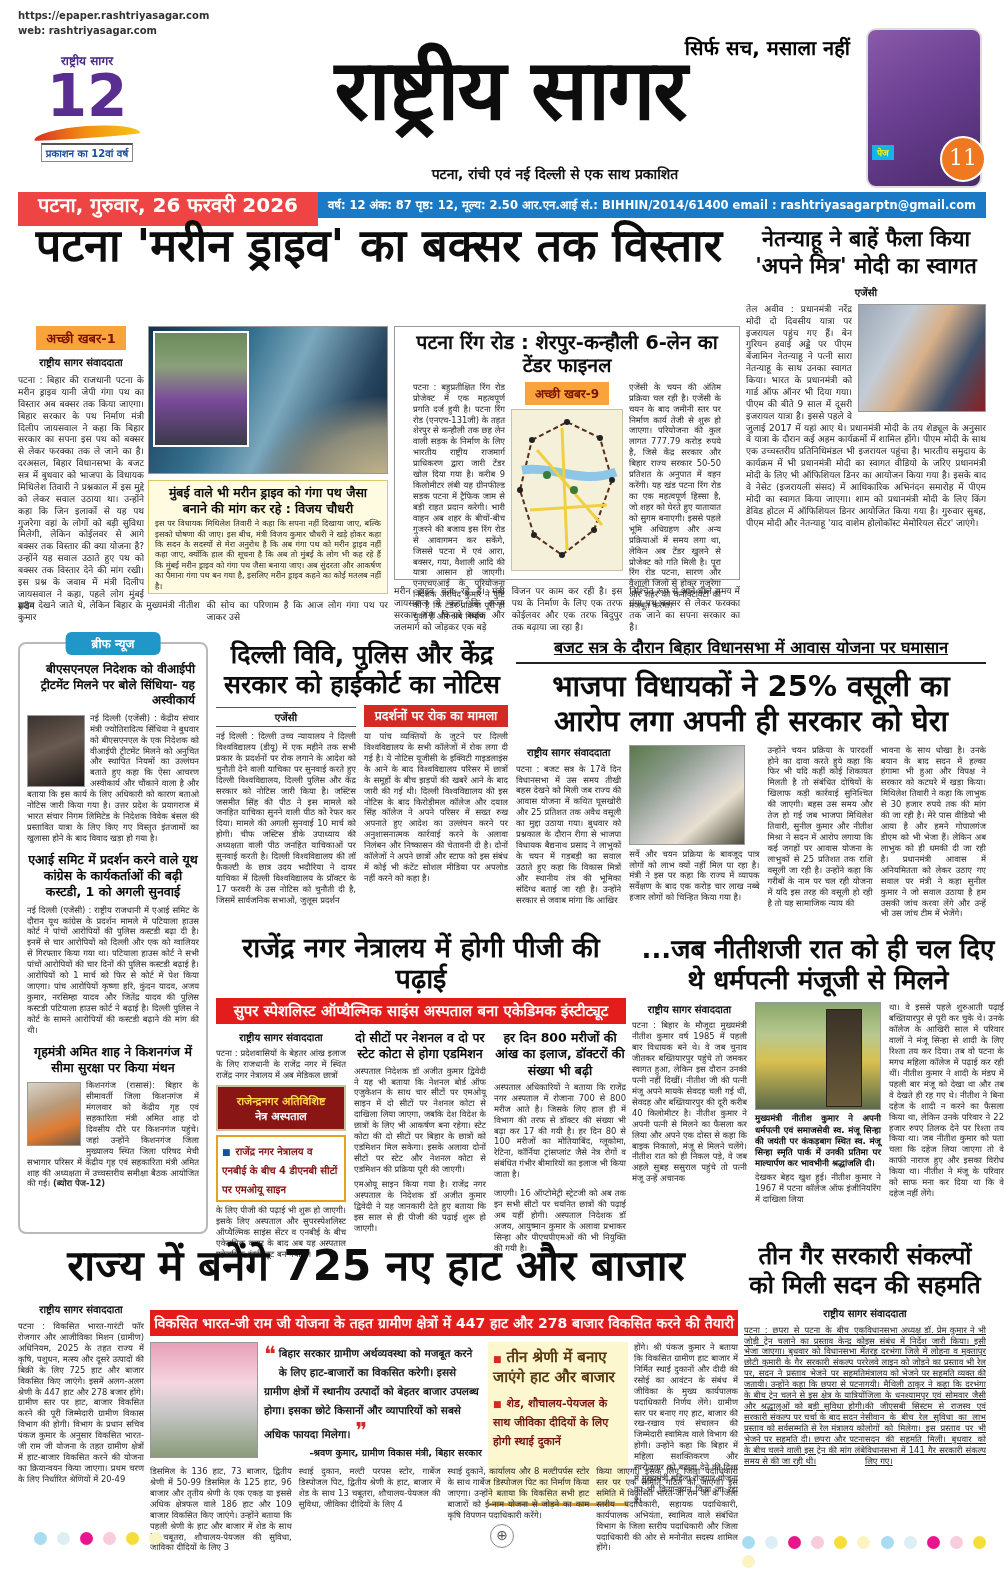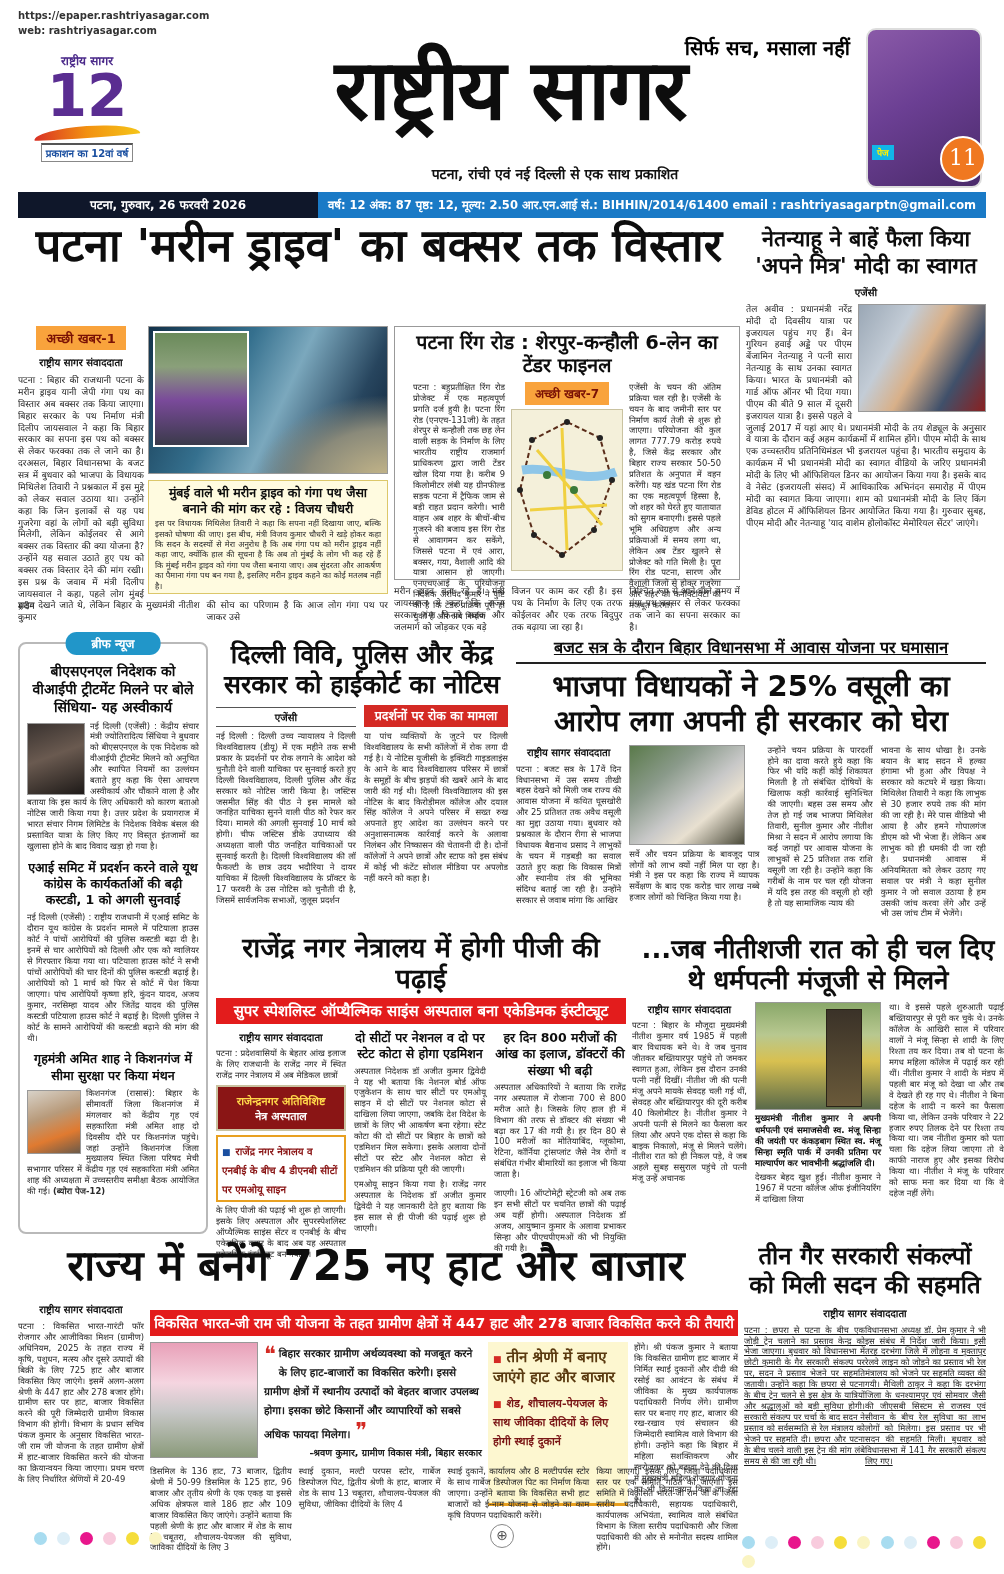--- a/index.html
+++ b/index.html
@@ -43,21 +43,21 @@
 
   <div class="abs" style="left:330px;top:164px;width:450px;text-align:center;font-size:14px;font-weight:bold;color:#111;">पटना, रांची एवं नई दिल्ली से एक साथ प्रकाशित</div>
 
   <div class="abs" style="left:866px;top:28px;width:112px;height:156px;border-radius:10px;border:2px solid #ddd;
               background:linear-gradient(150deg,#8a5aa8 0%,#6b3f93 45%,#4a2a6a 100%);">
     <div style="position:absolute;left:4px;bottom:26px;background:#12b5e8;color:#fff200;font-size:9px;font-weight:bold;padding:1px 5px;">पेज</div>
     <div style="position:absolute;right:-6px;bottom:4px;width:42px;height:42px;border-radius:50%;background:#f07820;border:2px solid #fff;
                 color:#fff;font-size:22px;font-family:'DejaVu Serif',serif;text-align:center;line-height:40px;">11</div>
   </div>
 
-  <div class="abs" style="left:18px;top:192px;width:300px;height:26px;background:#0f172a;color:#fff;font-weight:bold;font-size:12px;text-align:center;line-height:26px;">पटना, गुरुवार, 26 फरवरी 2026</div>
+  <div class="abs" style="left:18px;top:192px;width:300px;height:34px;background:#ef4444;color:#fff;font-weight:bold;font-size:20px;text-align:center;line-height:26px;">पटना, गुरुवार, 26 फरवरी 2026</div>
   <div class="abs" style="left:318px;top:192px;width:668px;height:26px;background:#1a7ac6;color:#fff;font-weight:bold;font-size:11.5px;text-align:center;line-height:26px;white-space:nowrap;overflow:hidden;">वर्ष: 12    अंक: 87    पृष्ठ: 12, मूल्य: 2.50    आर.एन.आई सं.: BIHHIN/2014/61400   email : rashtriyasagarptn@gmail.com</div>
 
   <div class="abs headline" style="left:18px;top:218px;width:722px;font-size:45px;text-align:center;line-height:1.25;">पटना 'मरीन ड्राइव' का बक्सर तक विस्तार</div>
 
   <div class="abs" style="left:18px;top:326px;width:126px;">
     <div style="text-align:center;"><span class="badge-orange">अच्छी खबर-1</span></div>
     <div class="byline" style="margin:5px 0 6px;">राष्ट्रीय सागर संवाददाता</div>
     <div class="txt">पटना : बिहार की राजधानी पटना के मरीन ड्राइव यानी जेपी गंगा पथ का विस्तार अब बक्सर तक किया जाएगा। बिहार सरकार के पथ निर्माण मंत्री दिलीप जायसवाल ने कहा कि बिहार सरकार का सपना इस पथ को बक्सर से लेकर फरक्का तक ले जाने का है। दरअसल, बिहार विधानसभा के बजट सत्र में बुधवार को भाजपा के विधायक मिथिलेश तिवारी ने प्रश्नकाल में इस मुद्दे को लेकर सवाल उठाया था। उन्होंने कहा कि जिन इलाकों से यह पथ गुजरेगा वहां के लोगों को बड़ी सुविधा मिलेगी, लेकिन कोईलवर से आगे बक्सर तक विस्तार की क्या योजना है? उन्होंने यह सवाल उठाते हुए पथ को बक्सर तक विस्तार देने की मांग रखी। इस प्रश्न के जवाब में मंत्री दिलीप जायसवाल ने कहा, पहले लोग मुंबई मरीन</div>
   </div>
 
@@ -77,21 +77,21 @@
   <div class="abs colrow" style="left:18px;top:600px;width:370px;">
     <div class="txt">ड्राइव देखने जाते थे, लेकिन बिहार के मुख्यमंत्री नीतीश कुमार</div>
     <div class="txt">की सोच का परिणाम है कि आज लोग गंगा पथ पर जाकर उसे</div>
   </div>
 
   <div class="abs" style="left:394px;top:326px;width:346px;height:254px;border:1px solid #999;box-sizing:border-box;padding:4px 18px;">
     <div class="headline" style="font-size:19.5px;text-align:center;line-height:1.2;margin-bottom:4px;">पटना रिंग रोड : शेरपुर-कन्हौली 6-लेन का टेंडर फाइनल</div>
     <div style="display:flex;gap:6px;">
       <div class="txt-s" style="width:106px;">पटना : बहुप्रतीक्षित रिंग रोड प्रोजेक्ट में एक महत्वपूर्ण प्रगति दर्ज हुयी है। पटना रिंग रोड (एनएच-131जी) के तहत शेरपुर से कन्हौली तक छह लेन वाली सड़क के निर्माण के लिए भारतीय राष्ट्रीय राजमार्ग प्राधिकरण द्वारा जारी टेंडर खोल दिया गया है। करीब 9 किलोमीटर लंबी यह ग्रीनफील्ड सड़क पटना में ट्रैफिक जाम से बड़ी राहत प्रदान करेगी। भारी वाहन अब शहर के बीचों-बीच गुजरने की बजाय इस रिंग रोड से आवागमन कर सकेंगे, जिससे पटना में एवं आरा, बक्सर, गया, वैशाली आदि की यात्रा आसान हो जाएगी। एनएचएआई के परियोजना निदेशक अरविंद कुमार ने पुष्टि की है कि टेंडर प्रक्रिया पूरी हो चुकी है और अब निर्माण</div>
       <div style="width:112px;text-align:center;">
-        <span class="badge-orange" style="font-size:12px;">अच्छी खबर-7</span>
+        <span class="badge-orange" style="font-size:12px;">अच्छी खबर-9</span>
         <div style="margin-top:4px;height:160px;background:#f4f0da;border:1px solid #c9c2a0;position:relative;overflow:hidden;">
           <svg width="110" height="158" viewBox="0 0 110 158">
             <path d="M20 30 L55 12 L88 28 L100 70 L82 120 L50 145 L22 125 L8 80 Z" fill="none" stroke="#5a2d1a" stroke-width="2" stroke-dasharray="5,3"></path>
             <path d="M10 60 C40 55, 70 75, 104 62" stroke="#8ec6e8" stroke-width="9" fill="none"></path>
             <path d="M18 100 L95 95 M50 18 L55 140 M25 40 L90 115" stroke="#f0d040" stroke-width="3" fill="none"></path>
             <circle cx="55" cy="12" r="3" fill="#222"></circle>
               <circle cx="88" cy="28" r="3" fill="#222"></circle>
             <circle cx="100" cy="70" r="3" fill="#222"></circle>
               <circle cx="82" cy="120" r="3" fill="#222"></circle>
             <circle cx="50" cy="145" r="3" fill="#222"></circle>
@@ -118,24 +118,24 @@
     <div class="byline" style="margin:5px 0;">एजेंसी</div>
     <div class="txt" style="overflow:hidden;">
       <div class="photo" style="float:right;width:128px;height:108px;margin:0 0 4px 6px;
                   background:linear-gradient(120deg,#9aa7b5 0%,#c3ccd6 30%,#d8b089 50%,#40506a 75%,#8a2020 100%);"></div>
       <span>तेल अवीव : प्रधानमंत्री नरेंद्र मोदी दो दिवसीय यात्रा पर इजरायल पहुंच गए हैं। बेन गुरियन हवाई अड्डे पर पीएम बेंजामिन नेतन्याहू ने पत्नी सारा नेतन्याहू के साथ उनका स्वागत किया। भारत के प्रधानमंत्री को गार्ड ऑफ ऑनर भी दिया गया। पीएम की बीते 9 साल में दूसरी इजरायल यात्रा है। इससे पहले वे जुलाई 2017 में यहां आए थे। प्रधानमंत्री मोदी के तय शेड्यूल के अनुसार वे यात्रा के दौरान कई अहम कार्यक्रमों में शामिल होंगे। पीएम मोदी के साथ एक उच्चस्तरीय प्रतिनिधिमंडल भी इजरायल पहुंचा है। भारतीय समुदाय के कार्यक्रम में भी प्रधानमंत्री मोदी का स्वागत वीडियो के जरिए प्रधानमंत्री मोदी के लिए भी ऑफिशियल डिनर का आयोजन किया गया है। इसके बाद वे नेसेट (इजरायली संसद) में आधिकारिक अभिनंदन समारोह में पीएम मोदी का स्वागत किया जाएगा। शाम को प्रधानमंत्री मोदी के लिए किंग डेविड होटल में ऑफिशियल डिनर आयोजित किया गया है। गुरुवार सुबह, पीएम मोदी और नेतन्याहू 'याद वाशेम होलोकॉस्ट मेमोरियल सेंटर' जाएंगे।</span>
     </div>
   </div>
 
   <div class="abs" style="left:18px;top:642px;width:190px;height:592px;border:2px solid #b9b9b9;border-radius:8px;box-sizing:border-box;padding:14px 7px 4px;">
     <div style="position:absolute;top:-12px;left:50%;transform:translateX(-50%);background:#2196c9;color:#fff;
-                font-size:12px;font-weight:bold;padding:3px 26px;border-radius:11px;white-space:nowrap;">ब्रीफ न्यूज</div>
+                font-size:12px;font-weight:bold;padding:3px 26px;border-radius:6px;white-space:nowrap;">ब्रीफ न्यूज</div>
 
     <div>
-      <div class="headline" style="font-size:14px;text-align:center;line-height:1.3;margin:4px 4px;">बीएसएनएल निदेशक को वीआईपी ट्रीटमेंट मिलने पर बोले सिंधिया- यह अस्वीकार्य</div>
+      <div class="headline" style="font-size:12px;text-align:right;line-height:1.3;margin:4px 4px;">बीएसएनएल निदेशक को वीआईपी ट्रीटमेंट मिलने पर बोले सिंधिया- यह अस्वीकार्य</div>
       <div class="txt-s" style="overflow:hidden;">
         <span class="photo" style="float:left;width:58px;height:72px;margin:2px 5px 2px 0;display:block;
                      background:linear-gradient(160deg,#3a3330 0%,#6a5a50 45%,#1e1a18 100%);"></span>
         <span>नई दिल्ली (एजेंसी) : केंद्रीय संचार मंत्री ज्योतिरादित्य सिंधिया ने बुधवार को बीएसएनएल के एक निदेशक को वीआईपी ट्रीटमेंट मिलने को अनुचित और स्थापित नियमों का उल्लंघन बताते हुए कहा कि ऐसा आचरण अस्वीकार्य और चौंकाने वाला है और बताया कि इस कार्य के लिए अधिकारी को कारण बताओ नोटिस जारी किया गया है। उत्तर प्रदेश के प्रयागराज में भारत संचार निगम लिमिटेड के निदेशक विवेक बंसल की प्रस्तावित यात्रा के लिए किए गए विस्तृत इंतजामों का खुलासा होने के बाद विवाद खड़ा हो गया है।</span>
       </div>
     </div>
 
     <div style="margin-top:8px;">
       <div class="headline" style="font-size:12.5px;text-align:center;line-height:1.3;margin:4px 0;">एआई समिट में प्रदर्शन करने वाले यूथ कांग्रेस के कार्यकर्ताओं की बढ़ी कस्टडी, 1 को अगली सुनवाई</div>
       <div class="txt-s">नई दिल्ली (एजेंसी) : राष्ट्रीय राजधानी में एआई समिट के दौरान यूथ कांग्रेस के प्रदर्शन मामले में पटियाला हाउस कोर्ट ने पांचों आरोपियों की पुलिस कस्टडी बढ़ा दी है। इनमें से चार आरोपियों को दिल्ली और एक को ग्वालियर से गिरफ्तार किया गया था। पटियाला हाउस कोर्ट ने सभी पांचों आरोपियों की चार दिनों की पुलिस कस्टडी बढ़ाई है। आरोपियों को 1 मार्च को फिर से कोर्ट में पेश किया जाएगा। पांच आरोपियों कृष्णा हरि, कुंदन यादव, अजय कुमार, नरसिम्हा यादव और जितेंद्र यादव की पुलिस कस्टडी पटियाला हाउस कोर्ट ने बढ़ाई है। दिल्ली पुलिस ने कोर्ट के सामने आरोपियों की कस्टडी बढ़ाने की मांग की थी।</div>

